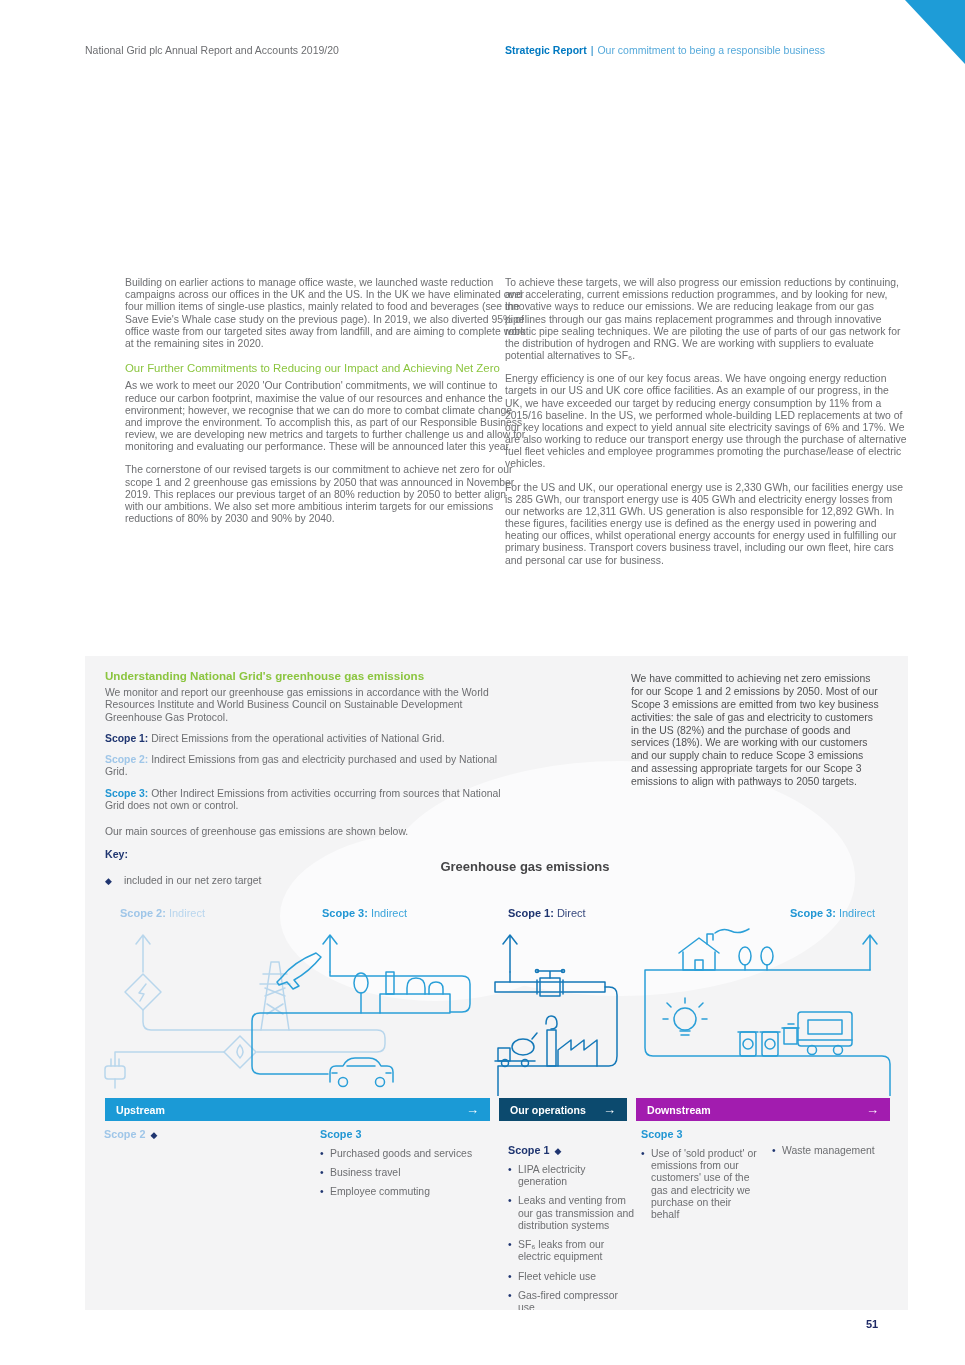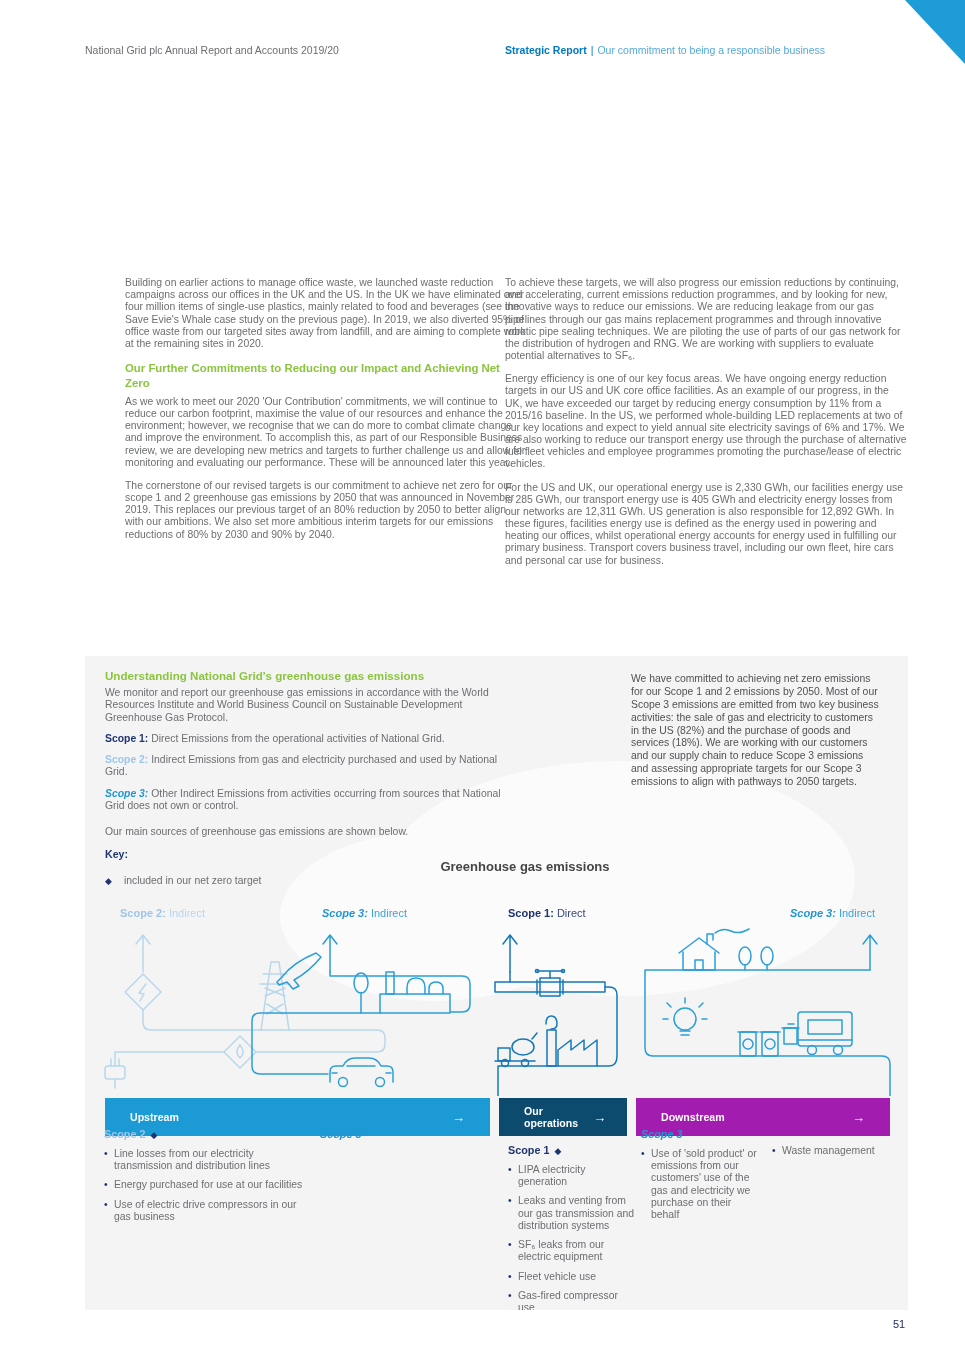--- a/index.html
+++ b/index.html
@@ -11,61 +11,61 @@
   .header-left{position:absolute;top:44px;left:85px;font-size:10.5px;color:#6d6e71;}
   .header-right{position:absolute;top:44px;left:505px;font-size:10.5px;}
   .hr-section{color:#0079c1;font-weight:bold;}
   .hr-divider{color:#0079c1;margin:0 4px;}
   .hr-sub{color:#55a9da;}
   
   .col{position:absolute;top:277px;width:402px;font-size:10.4px;line-height:1.17;color:#6d6e71;}
   .col-left{left:85px;margin-left:40px;}
   .col-right{left:505px;}
   .col p{margin:0 0 11px 0;}
-  .green-heading{color:#8bc53f;font-weight:bold;font-size:11.4px;line-height:1.35;margin:1px 0 4px 0;}
+  .green-heading{color:#8bc53f;font-weight:normal;font-size:11.4px;line-height:1.35;margin:1px 0 4px 0;}
   
   .panel{position:absolute;left:85px;top:656px;width:823px;height:654px;background:#f4f4f5;overflow:hidden;}
   .cloud{position:absolute;background:#fbfbfc;border-radius:50%;}
   .cloud1{left:300px;top:105px;width:470px;height:235px;}
   .cloud2{left:195px;top:175px;width:310px;height:170px;}
   .panel-intro{position:absolute;left:20px;top:13px;width:408px;}
   .panel-heading{color:#8bc53f;font-weight:bold;font-size:11.6px;margin:0 0 5px 0;}
   .panel-intro p{font-size:10.4px;line-height:1.18;margin:0 0 9px 0;color:#6d6e71;}
   .scope-label{font-weight:bold;}
-  .s1{color:#1f3570;} .s2{color:#9fc6e8;} .s3{color:#2196d3;font-style:italic;}
+  .s1{color:#1f3570;} .s2{color:#9fc6e8;} .s3{color:#2196d3;}
   .sources-note{margin-top:14px !important;}
   .key-label{color:#1f3570;font-weight:bold;font-size:10.6px;margin-top:10px;}
   .key-row{margin-top:15px;font-size:10.4px;color:#6d6e71;}
   .key-diamond{color:#1f3570;font-size:9px;margin-right:12px;}
   .commitment{position:absolute;left:546px;top:17px;width:252px;font-size:10.4px;font-weight:normal;
        color:#515254;line-height:1.24;}
   .diagram-title{position:absolute;left:245px;top:203px;width:390px;text-align:center;
        font-weight:bold;font-size:13px;color:#454547;}
   .scope-row-label{position:absolute;top:251px;font-size:11px;font-weight:bold;white-space:nowrap;}
   .scope-row-label .type{font-weight:normal;}
   .srl-1{left:35px;}  .srl-2{left:237px;} .srl-3{left:423px;} .srl-4{left:705px;}
   .t2{color:#b9d6ee;} .t3{color:#3ba4da;} .t1{color:#37497e;}
   .diagram-svg{position:absolute;left:0;top:270px;width:823px;height:170px;}
   
-  .bar{position:absolute;top:442px;height:38px;color:#ffffff;font-weight:bold;font-size:10.6px;
-       display:flex;align-items:center;justify-content:space-between;padding:0 25px;box-sizing:border-box;gap:15px;}
+  .bar{position:absolute;top:442px;height:23px;color:#ffffff;font-weight:bold;font-size:10.6px;
+       display:flex;align-items:center;justify-content:space-between;padding:0 11px;box-sizing:border-box;gap:15px;}
   .bar-upstream{left:20px;width:385px;background:#1b9ad6;}
   .bar-ops{left:414px;width:128px;background:#0c4a6e;}
   .bar-down{left:551px;width:254px;background:#a21caf;}
   .bar-arrow{font-size:13px;font-weight:bold;}
   
   .list-col{position:absolute;top:472px;font-size:10.4px;line-height:1.18;color:#6d6e71;}
   .lc1{left:19px;width:200px;} .lc2{left:235px;width:165px;} .lc3{left:423px;width:128px;margin-top:16px;}
   .lc4{left:556px;width:120px;} .lc5{left:687px;width:128px;padding-top:17px;}
   .list-title{font-weight:bold;font-size:10.8px;margin-bottom:7px;}
   .list-title .dia{color:#1f3570;font-size:9px;margin-left:5px;}
   .list-col ul{list-style:none;margin:0;padding:0;}
   .list-col li{position:relative;padding-left:10px;margin-bottom:7px;}
   .list-col li::before{content:"\2022";position:absolute;left:0;top:0;color:#1f3570;}
-  .page-num{position:absolute;left:893px;top:1318px;color:#1f2a66;font-weight:normal;font-size:11px;}
+  .page-num{position:absolute;left:866px;top:1318px;color:#1f2a66;font-weight:bold;font-size:11px;}
   svg *{vector-effect:non-scaling-stroke;}
 </style>
 </head>
 <body>
 
 <div class="corner-triangle"></div>
 
 <div class="header-left">National Grid plc Annual Report and Accounts 2019/20</div>
 <div class="header-right">
   <span class="hr-section">Strategic Report</span><span class="hr-divider">|</span><span class="hr-sub">Our commitment to being a responsible business</span>
@@ -225,29 +225,29 @@
     <span>Our operations</span>
     <span class="bar-arrow">→</span>
   </div>
   <div class="bar bar-down">
     <span>Downstream</span>
     <span class="bar-arrow">→</span>
   </div>
 
   <div class="list-col lc1">
     <div class="list-title s2"><span>Scope 2</span><span class="dia">◆</span></div>
-    <ul>
-      <li>Line losses from our electricity transmission and distribution lines</li>
-      <li>Energy purchased for use at our facilities</li>
-      <li>Use of electric drive compressors in our gas business</li>
-    </ul>
   </div>
 
   <div class="list-col lc2">
     <div class="list-title s3"><span>Scope 3</span></div>
+    <ul>
+      <li>Purchased goods and services</li>
+      <li>Business travel</li>
+      <li>Employee commuting</li>
+    </ul>
   </div>
 
   <div class="list-col lc3">
     <div class="list-title s1"><span>Scope 1</span><span class="dia">◆</span></div>
     <ul>
       <li>LIPA electricity generation</li>
       <li>Leaks and venting from our gas transmission and distribution systems</li>
       <li>SF₆ leaks from our electric equipment</li>
       <li>Fleet vehicle use</li>
       <li>Gas-fired compressor use</li>

